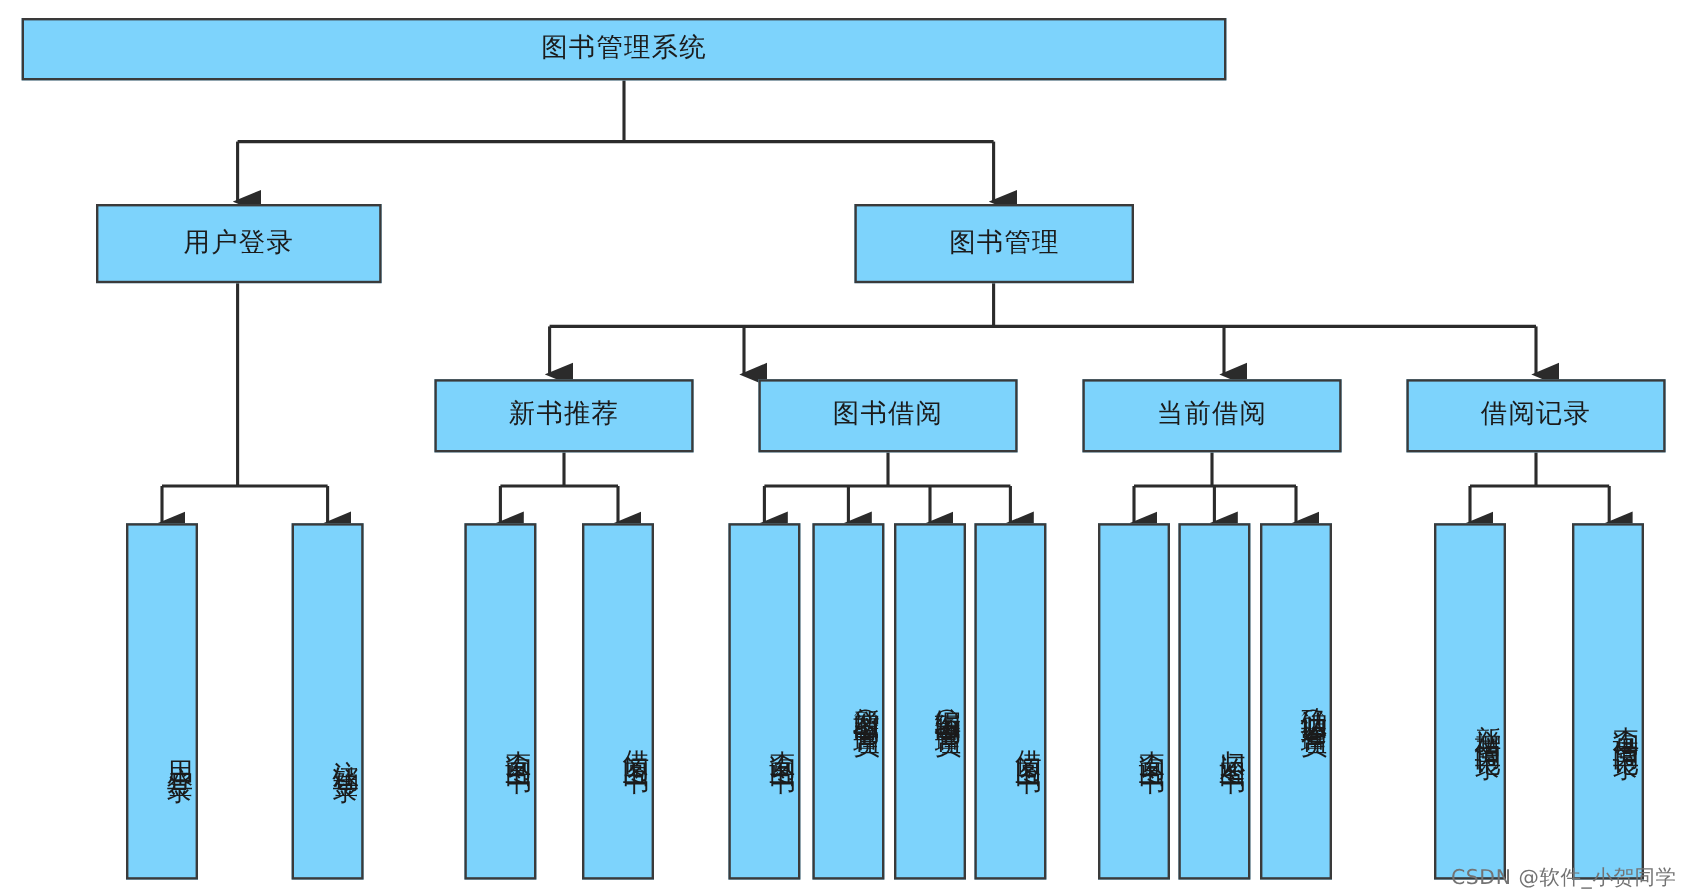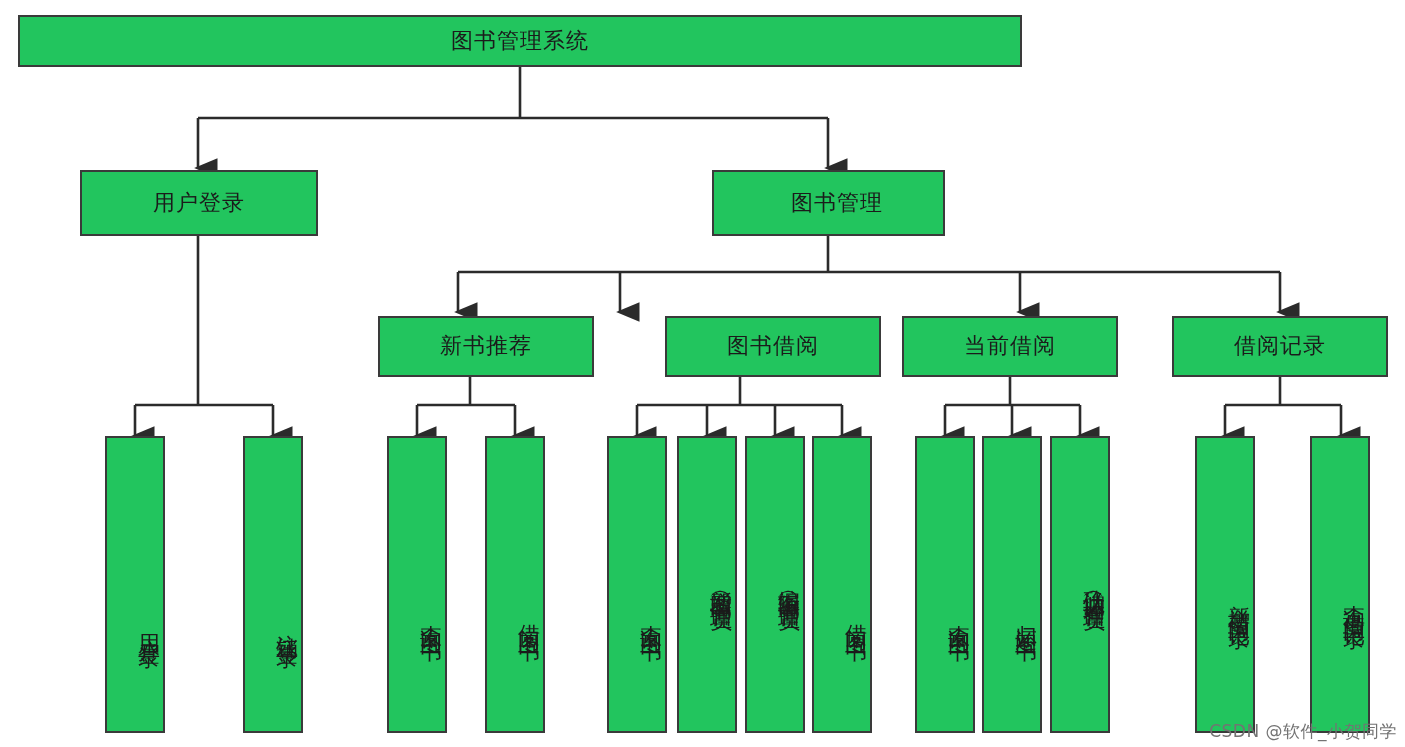--- a/index.html
+++ b/index.html
@@ -21,21 +21,21 @@
     position: absolute;
     left: 0;
     top: 0;
     width: 1405px;
     height: 747px;
     pointer-events: none;
   }
   .node {
     position: absolute;
     box-sizing: border-box;
-    background: #22c55e;
+    background: #7dd3fc;
     border: 2px solid #3a3a3a;
     display: flex;
     align-items: center;
     justify-content: center;
     color: #1b1b1b;
     z-index: 2;
   }
   .node.horiz {
     font-size: 22px;
     letter-spacing: 1px;
@@ -128,24 +128,24 @@
     <span>图书管理系统</span>
   </div>
 
   <div class="node horiz" style="left:80px; top:170px; width:238px; height:66px;">
     <span>用户登录</span>
   </div>
   <div class="node horiz" style="left:712px; top:170px; width:233px; height:66px;padding-left:17px;">
     <span>图书管理</span>
   </div>
 
-  <div class="node horiz" style="left:362px; top:316px; width:216px; height:61px;margin-left:16px;">
+  <div class="node horiz" style="left:362px; top:316px; width:216px; height:61px;">
     <span>新书推荐</span>
   </div>
-  <div class="node horiz" style="left:665px; top:316px; width:216px; height:61px;">
+  <div class="node horiz" style="left:632px; top:316px; width:216px; height:61px;">
     <span>图书借阅</span>
   </div>
   <div class="node horiz" style="left:1172px; top:316px; width:216px; height:61px;">
     <span>借阅记录</span>
   </div>
   <div class="node horiz" style="left:902px; top:316px; width:216px; height:61px;">
     <span>当前借阅</span>
   </div>
 
   <div class="node vert" style="left:105px; top:436px; width:60px; height:297px; padding-top:88px;">

